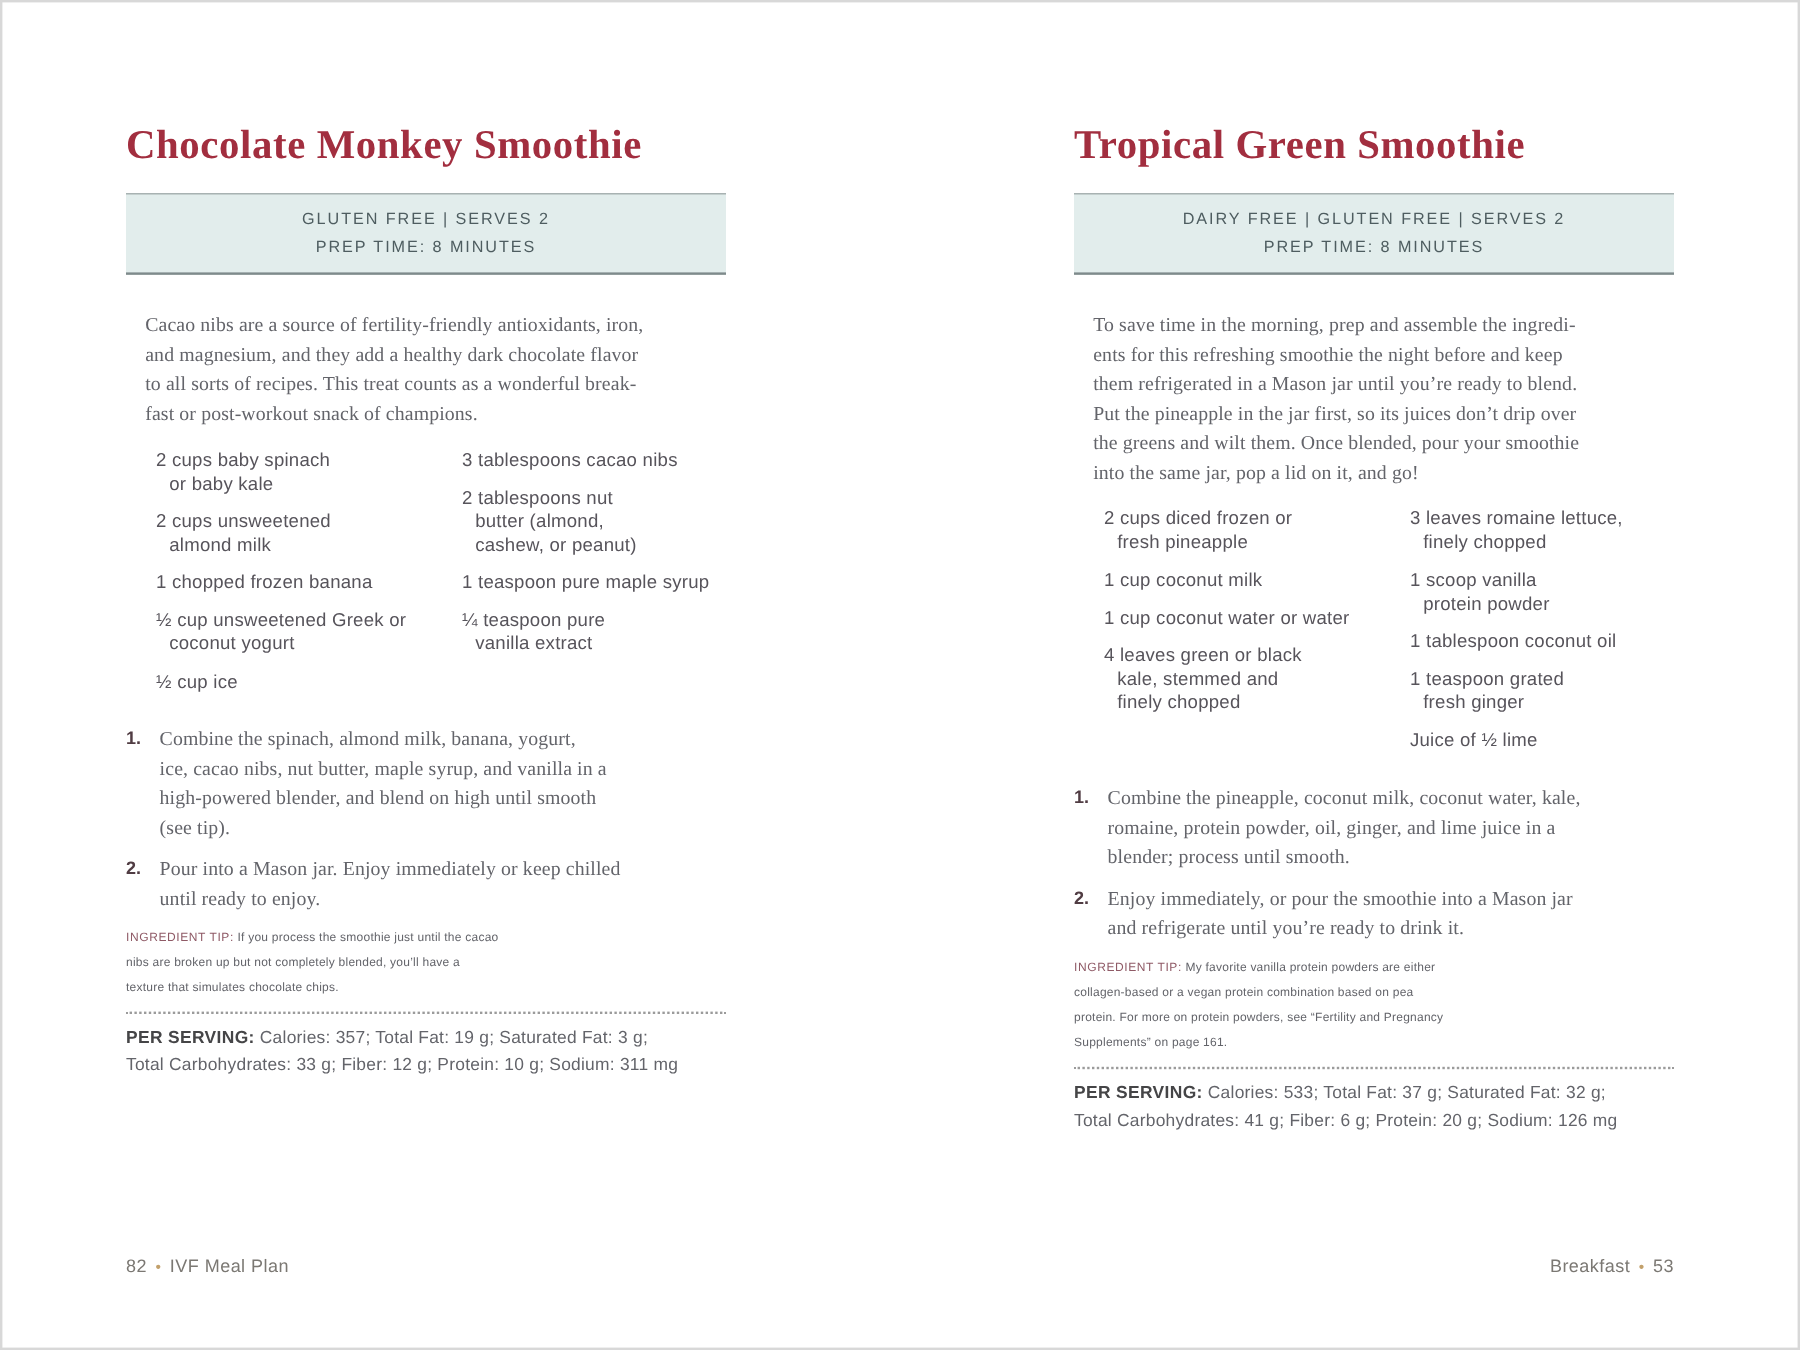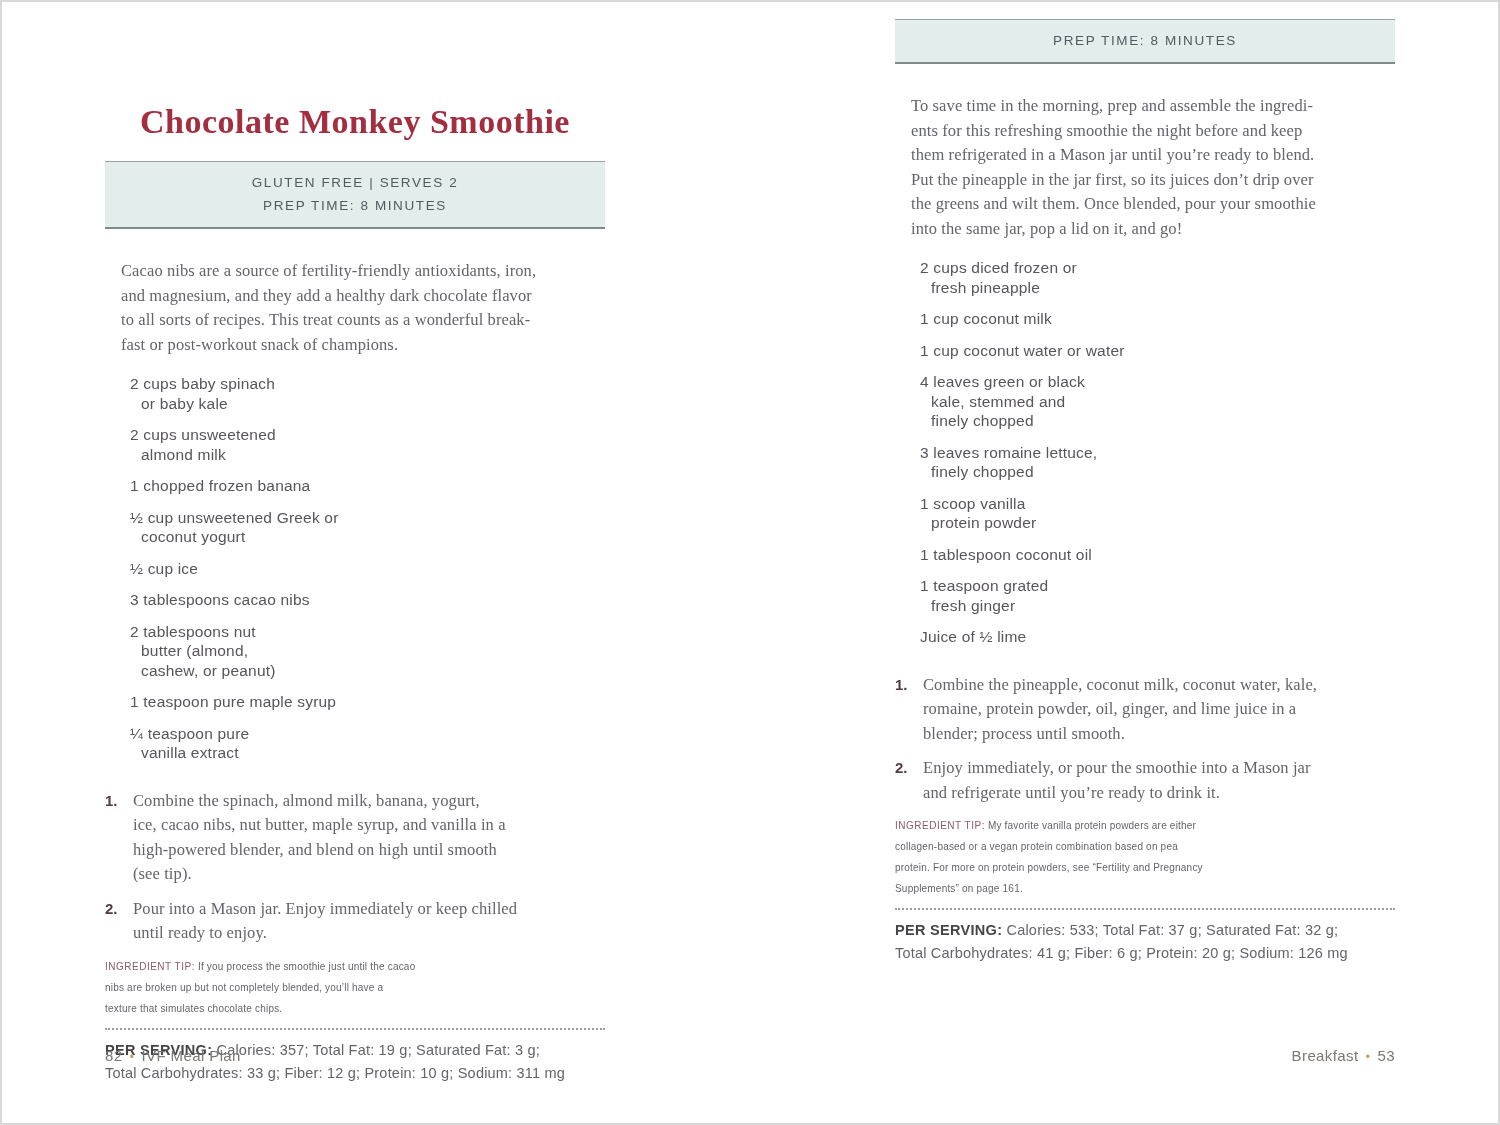--- a/index.html
+++ b/index.html
@@ -7,42 +7,42 @@
     width:1500px; height:1125px; position:relative; background:#ffffff;
     font-family:"Liberation Sans", sans-serif; overflow:hidden;
   }
   .frame { position:absolute; inset:0; border:2px solid var(--frame, #d8d8d8); pointer-events:none; }
 
   .page { position:absolute; top:0; width:500px; }
   #page-left  { left:105px; }
   #page-right { left:895px; }
 
   .title {
-    margin:102px 0 0; text-align:center;
+    margin:102px 0 0; text-align:left;
     font-family:"Liberation Serif", serif; font-weight:700;
     font-size:34px; line-height:40px; letter-spacing:0.5px;
     color:var(--title, #a22e3f);
   }
 
   .badge {
     margin-top:19px; background:var(--badge_bg, #e2edec);
     border-top:1px solid var(--badge_border_top, #98a4a4);
     border-bottom:2px solid var(--badge_border_bottom, #7e8a8b);
     text-align:center; padding:9px 0 10px;
     color:var(--badge_text, #4e5d60);
     font-size:13.5px; letter-spacing:1.6px; line-height:23px;
   }
 
   .intro {
     margin:30px 16px 0; font-family:"Liberation Serif", serif;
     font-size:16.5px; line-height:24.5px; letter-spacing:0.1px;
     color:var(--body_text, #63646a); white-space:pre-line;
   }
 
-  .ingredients { display:flex; margin-top:17px; padding-left:25px;flex-direction:column; }
+  .ingredients { display:flex; margin-top:17px; padding-left:25px; }
   .ing-col-1 { width:255px; flex:none; margin:0; padding:0; list-style:none; }
   .ing-col-2 { flex:1; margin:0; padding:0; list-style:none; }
   .ingredient {
     margin:0 0 12px; font-size:15.5px; line-height:19.5px; letter-spacing:0.2px;
     color:var(--ingredient_text, #57545b); white-space:pre-line;
     padding-left:11px; text-indent:-11px;
   }
 
   .steps { margin:14px 0 0; padding:0; list-style:none; }
   .step { display:flex; margin-bottom:10px; }
@@ -136,22 +136,24 @@
 nibs are broken up but not completely blended, you’ll have a
 texture that simulates chocolate chips.</span></p>
 
   <div class="dotted"></div>
 
   <p class="per-serving"><span class="ps-label">PER SERVING:</span><span> Calories: 357; Total Fat: 19 g; Saturated Fat: 3 g;
 Total Carbohydrates: 33 g; Fiber: 12 g; Protein: 10 g; Sodium: 311 mg</span></p>
 </section>
 
 <section class="page" id="page-right">
+  <h1 class="title">Tropical Green Smoothie</h1>
 
   <div class="badge">
+    <div>DAIRY FREE  |  GLUTEN FREE  |  SERVES 2</div>
     <div>PREP TIME: 8 MINUTES</div>
   </div>
 
   <p class="intro">To save time in the morning, prep and assemble the ingredi-
 ents for this refreshing smoothie the night before and keep
 them refrigerated in a Mason jar until you’re ready to blend.
 Put the pineapple in the jar first, so its juices don’t drip over
 the greens and wilt them. Once blended, pour your smoothie
 into the same jar, pop a lid on it, and go!</p>
 

